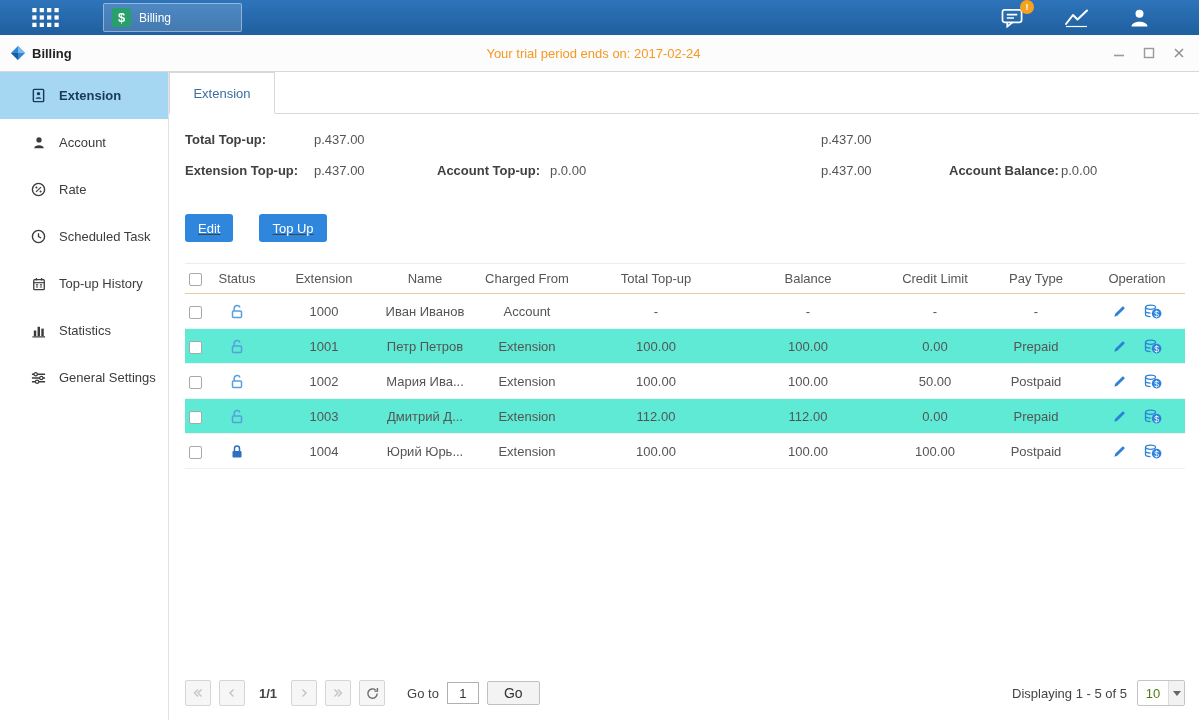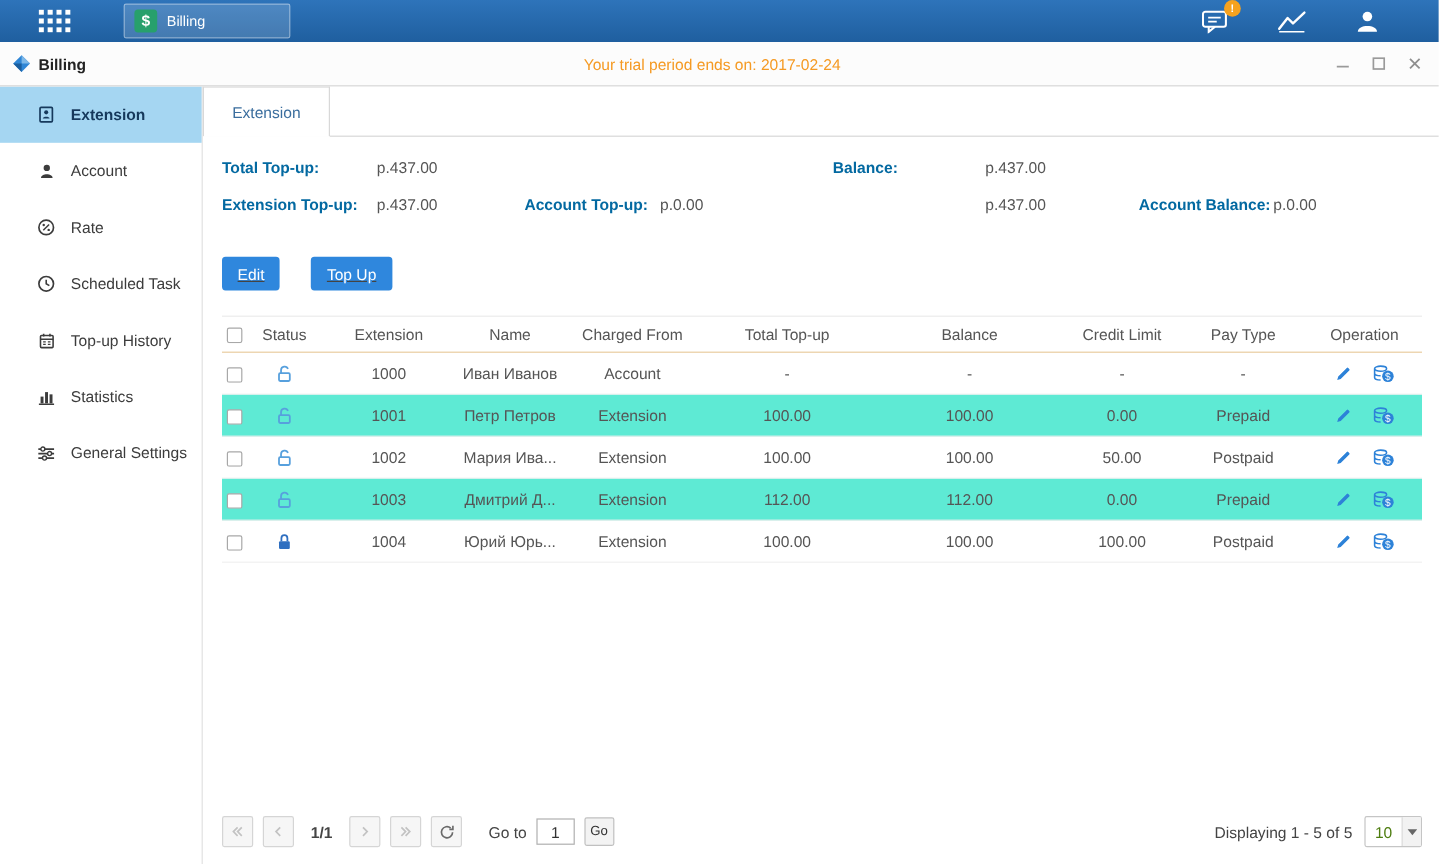--- a/index.html
+++ b/index.html
@@ -48,21 +48,21 @@
   .main { flex:1; min-width:0; display:flex; flex-direction:column; }
   .tabstrip { height:42px; border-bottom:1px solid #d8d8d8; display:flex; }
   .tab { width:106px; background:#fff; border:1px solid #d8d8d8; border-bottom:1px solid #fff;
          margin-bottom:-1px; display:flex; align-items:center; justify-content:center;
          color:#3b6e9e; cursor:pointer; }
   .content { flex:1; min-height:0; display:flex; flex-direction:column; padding:0 14px 0 16px; }
 
   .summary { display:grid; grid-template-columns:129px 123px 113px 144px 127px 128px 112px 1fr;
              margin-top:10px; }
   .summary .cell { height:31px; display:flex; align-items:center; }
-  .sum-label { font-weight:bold; color:#0369a1; }
+  .sum-label { font-weight:bold; color:#404040; }
   .sum-value { color:#555; }
 
   .actions { margin-top:28px; display:flex; gap:26px;text-decoration:underline; }
   .btn { background:#2f87dd; color:#fff; border:none; border-radius:3px; height:28px;
          padding:0 13px; font-size:13px; font-family:inherit; cursor:pointer; }
 
   
   .grid { margin-top:21px; width:1000px; }
   .grid-header,.grid-row { display:grid; align-items:center;
       grid-template-columns:20px 64px 110px 92px 112px 146px 158px 96px 106px 96px; }
@@ -79,22 +79,22 @@
 
   
   .footer { margin-top:auto; display:flex; align-items:center; gap:8px; padding:8px 0 14px; }
   .pg-btn { width:26px; height:26px; border:1px solid #d5d5d5; border-radius:2px;
             background:#f6f6f6; display:flex; align-items:center; justify-content:center;
             cursor:pointer; flex-shrink:0; }
   .pg-text { margin:0 6px; color:#444;font-weight:bold; }
   .goto-label { margin-left:14px; color:#444; }
   .goto-input { width:32px; height:22px; border:1px solid #b0b0b0; text-align:center;
                 font-family:inherit; font-size:13px; color:#333; }
-  .go-btn { height:24px; padding:0 4px; border:1px solid #c0c0c0; background:#f3f3f3;
-            border-radius:2px; font-family:inherit; font-size:11px; color:#333; cursor:pointer; }
+  .go-btn { height:24px; padding:0 16px; border:1px solid #c0c0c0; background:#f3f3f3;
+            border-radius:2px; font-family:inherit; font-size:14px; color:#333; cursor:pointer; }
   .footer-right { margin-left:auto; display:flex; align-items:center; gap:10px; }
   .displaying { color:#444; }
   .page-size { width:48px; height:26px; border:1px solid #c5c5c5; border-radius:2px;
                background:#fff; display:flex; align-items:stretch; cursor:pointer; }
   .page-size .val { flex:1; display:flex; align-items:center; justify-content:center; color:#4d7c0f; }
   .page-size .caret { width:16px; border-left:1px solid #ddd; background:#f2f2f2;
                       display:flex; align-items:center; justify-content:center; }
   .tri-down { width:0; height:0; border-left:4px solid transparent;
               border-right:4px solid transparent; border-top:5px solid #666; }
 </style>
@@ -259,21 +259,20 @@
       <div class="tab">
         <span>Extension</span>
       </div>
     </div>
 
     <div class="content">
 
       <div class="summary">
         <div class="cell sum-label" style="grid-column:1;grid-row:1">Total Top-up:</div>
         <div class="cell sum-value" style="grid-column:2;grid-row:1">p.437.00</div>
-        <div class="cell sum-label" style="grid-column:5;grid-row:1">Balance:</div>
         <div class="cell sum-value" style="grid-column:6;grid-row:1">p.437.00</div>
 
         <div class="cell sum-label" style="grid-column:1;grid-row:2">Extension Top-up:</div>
         <div class="cell sum-value" style="grid-column:2;grid-row:2">p.437.00</div>
         <div class="cell sum-label" style="grid-column:3;grid-row:2">Account Top-up:</div>
         <div class="cell sum-value" style="grid-column:4;grid-row:2">p.0.00</div>
         <div class="cell sum-value" style="grid-column:6;grid-row:2">p.437.00</div>
         <div class="cell sum-label" style="grid-column:7;grid-row:2">Account Balance:</div>
         <div class="cell sum-value" style="grid-column:8;grid-row:2">p.0.00</div>
       </div>

